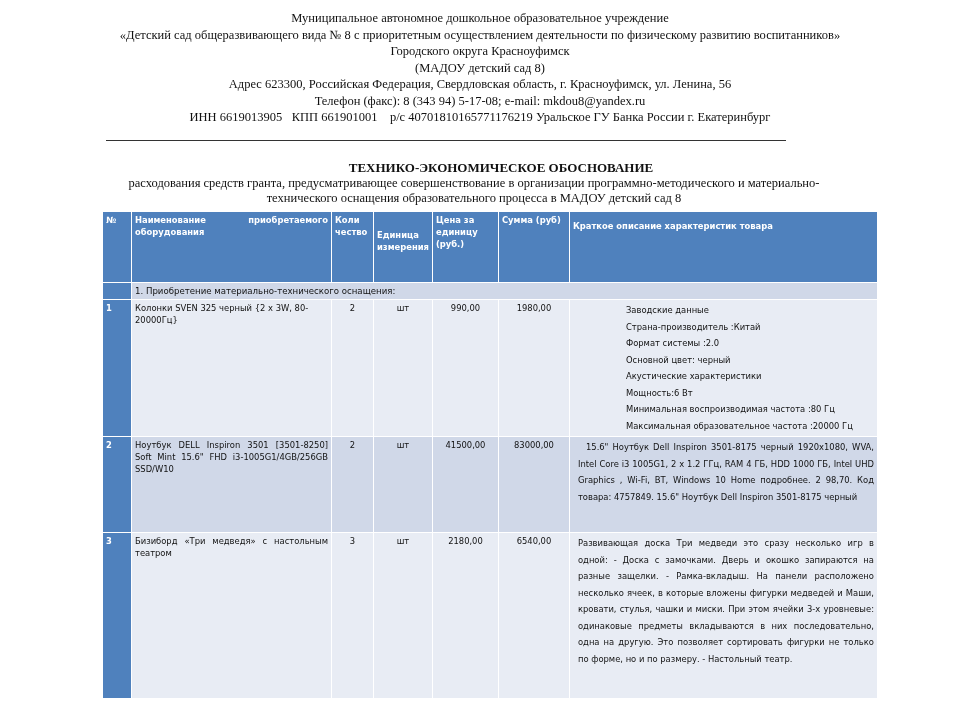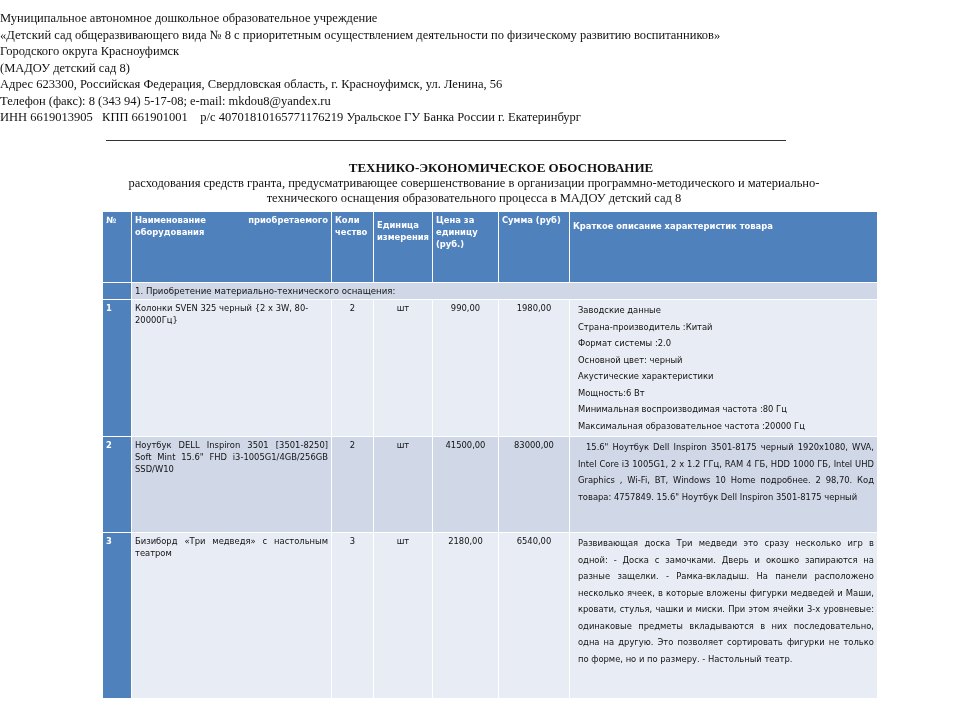--- a/index.html
+++ b/index.html
@@ -1,32 +1,32 @@
 <!DOCTYPE html>
 <html><head>
 <meta charset="utf-8">
 <style>
   html, body { margin:0; padding:0; background:#ffffff; }
   body { width:960px; height:720px; position:relative; overflow:hidden; font-family:"Liberation Serif", serif; color:#111; }
-  .hdr { position:absolute; left:0; width:960px; text-align:left; font-size:12.5px; line-height:16.5px; }
+  .hdr { position:absolute; left:0; width:960px; text-align:center; font-size:12.5px; line-height:16.5px; }
   .hdr .ln { display:block; white-space:nowrap; }
   .rule { position:absolute; left:106px; top:140px; width:680px; height:1px; background:#333; }
   .title { position:absolute; left:0; width:960px; top:160px; text-align:center; font-size:13px; font-weight:bold; line-height:16px;padding-left:21px; }
   .subtitle { position:absolute; left:0; width:948px; top:176px; text-align:center; font-size:12.5px; line-height:15px; }
   table.grid { position:absolute; left:102px; top:211px; border-collapse:collapse; table-layout:fixed; font-family:"DejaVu Sans", sans-serif; font-size:8.4px; line-height:12px; }
   table.grid td, table.grid th { padding:2px 3px; vertical-align:top; border:1px solid #ffffff; }
   th { background:#4f81bd; color:#ffffff; font-weight:bold; text-align:left; }
   th.vc { vertical-align:middle; }
   td.numcol { background:#4f81bd; color:#ffffff; font-weight:bold; border-right:3px solid #f0f3f8; }
   tr.odd td.body { background:#e8ecf4; }
   tr.even td.body { background:#d0d8e8; }
   tr.section td.body { background:#d0d8e8; }
   td.c { text-align:center; }
   td.j { text-align:justify; }
-  .desc-line { display:block; line-height:16.5px; }
+  .desc-line { display:block; line-height:16.5px;margin-left:48px; }
   .desc-j { text-align:justify; line-height:16.5px; }
   th.namecol { text-align:justify; text-align-last:justify; }
 </style>
 </head>
 <body>
 
 <div class="hdr" style="top:10px;">
   <span class="ln">Муниципальное автономное дошкольное образовательное учреждение</span>
   <span class="ln">«Детский сад общеразвивающего вида № 8 с приоритетным осуществлением деятельности по физическому развитию воспитанников»</span>
   <span class="ln">Городского округа Красноуфимск</span>
@@ -51,21 +51,21 @@
     <col style="width:42px">
     <col style="width:66px">
     <col style="width:71px">
     <col style="width:308px">
   </colgroup>
   <thead>
     <tr style="height:71px;">
       <th class="vc">№</th>
       <th class="vc namecol">Наименование приобретаемого оборудования</th>
       <th class="vc">Коли чество</th>
-      <th style="padding-top:7px;">Единица измерения</th>
+      <th style="padding-top:17px;">Единица измерения</th>
       <th class="vc">Цена за единицу (руб.)</th>
       <th class="vc">Сумма (руб)</th>
       <th style="padding-top:8px;">Краткое описание характеристик товара</th>
     </tr>
   </thead>
   <tbody>
     <tr class="section" style="height:14px;">
       <td class="numcol"></td>
       <td class="body" colspan="6" style="font-size:8.6px;">1. Приобретение материально-технического оснащения:</td>
     </tr>

